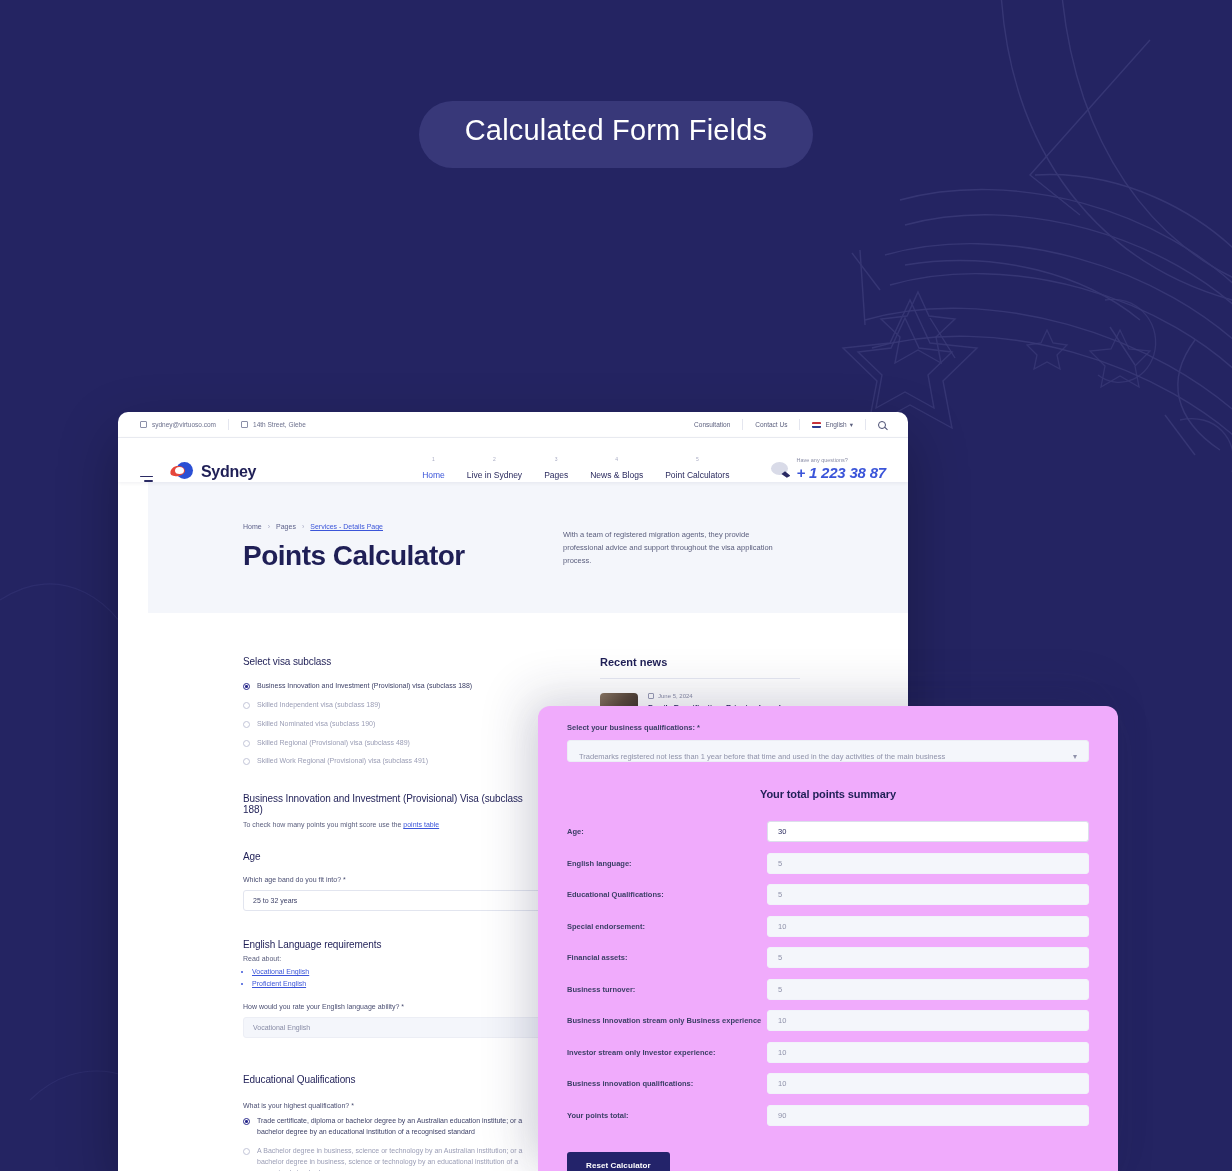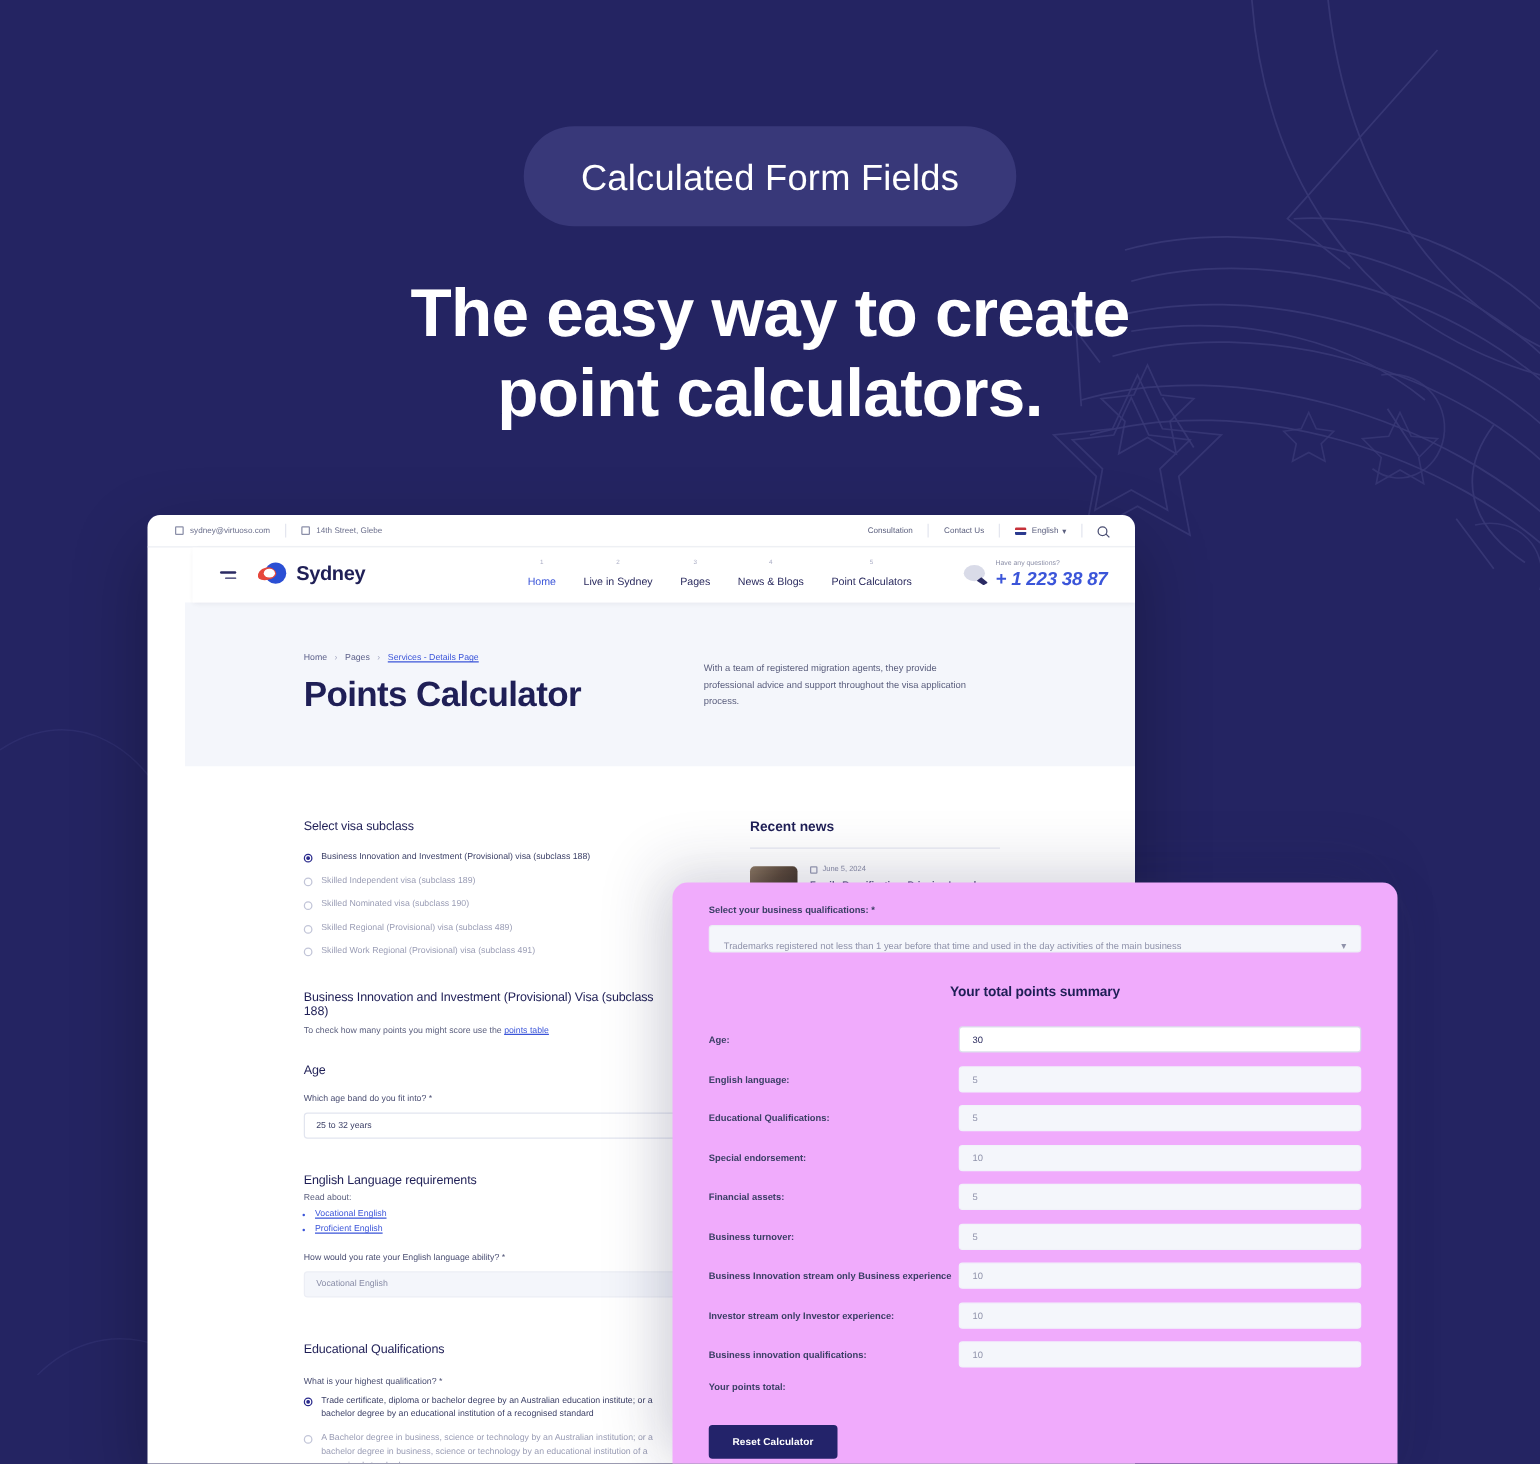--- a/index.html
+++ b/index.html
@@ -25,21 +25,21 @@
     position: relative;
     z-index: 2;
     text-align: center;
     padding-top: 101px;
   }
   .hero-pill {
     display: inline-block;
     background: #383879;
     color: #ffffff;
     border-radius: 40px;
-    padding: 26px 46px 21px;
+    padding: 13px 46px 21px;
     font-size: 29px;
     letter-spacing: .2px;
     font-weight: 400;
   }
   .hero-title {
     margin-top: 38px;
     color: #ffffff;
     font-size: 54px;
     font-weight: 700;
     line-height: 1.19;
@@ -90,25 +90,25 @@
   }
   .search-glyph::after {
     content: ""; position: absolute; right: -3px; bottom: -2px;
     width: 4px; height: 1.2px; background: #4a4e72; transform: rotate(45deg);
   }
 
   
   .navbar {
     height: 44px;
     display: flex;
-    align-items: center;
+    align-items: flex-end;
     padding: 0 22px;
     background: #fff;
     box-shadow: 0 1px 4px rgba(20,20,60,.07);
-    position: relative; z-index: 4; margin-left: 36px;
+    position: relative; z-index: 4;
   }
   .hamburger { width: 13px; display: flex; flex-direction: column; gap: 3px; }
   .hamburger i { height: 1.6px; background: #2a2a63; border-radius: 2px; display: block; }
   .hamburger i:nth-child(1) { width: 13px; }
   .hamburger i:nth-child(2) { width: 9px; margin-left: 4px; }
   .logo-wrap { display: flex; align-items: center; gap: 7px; margin-left: 17px; }
   .logo-mark {
     width: 24px; height: 20px; position: relative;
   }
   .logo-mark .lm-blue {
@@ -296,24 +296,20 @@
     <path d="M1180 420 C1215 412 1240 440 1232 472"></path>
   </g>
   <g stroke="#343474" stroke-width="1.2" fill="none" opacity="0.6">
     <path d="M0 600 C60 560 120 600 140 660"></path>
     <path d="M30 1100 C80 1050 150 1070 180 1120"></path>
   </g>
 </svg>
 
 <div class="hero">
   <div class="hero-pill">Calculated Form Fields</div>
-  <div class="hero-title">
-    <div>The easy way to create</div>
-    <div>point calculators.</div>
-  </div>
 </div>
 
 <div class="browser">
 
   <div class="topbar">
     <div class="tb-group">
       <span class="icon-sq"></span>
       <span>sydney@virtuoso.com</span>
     </div>
     <div class="tb-sep"></div>
@@ -510,16 +506,17 @@
   <div class="sum-row">
     <span class="sum-name">Investor stream only Investor experience:</span>
     <span class="sum-val">10</span>
   </div>
   <div class="sum-row">
     <span class="sum-name">Business innovation qualifications:</span>
     <span class="sum-val">10</span>
   </div>
   <div class="sum-row">
     <span class="sum-name">Your points total:</span>
+    <span class="sum-val">90</span>
   </div>
 
   <button class="reset-btn">Reset Calculator</button>
 </div>
 
 </body></html>

